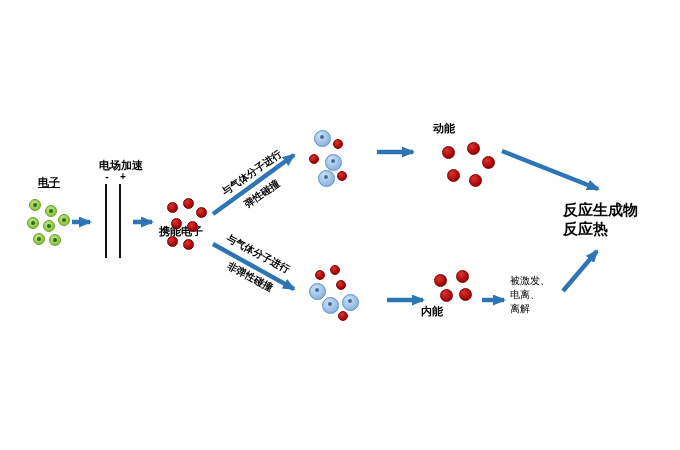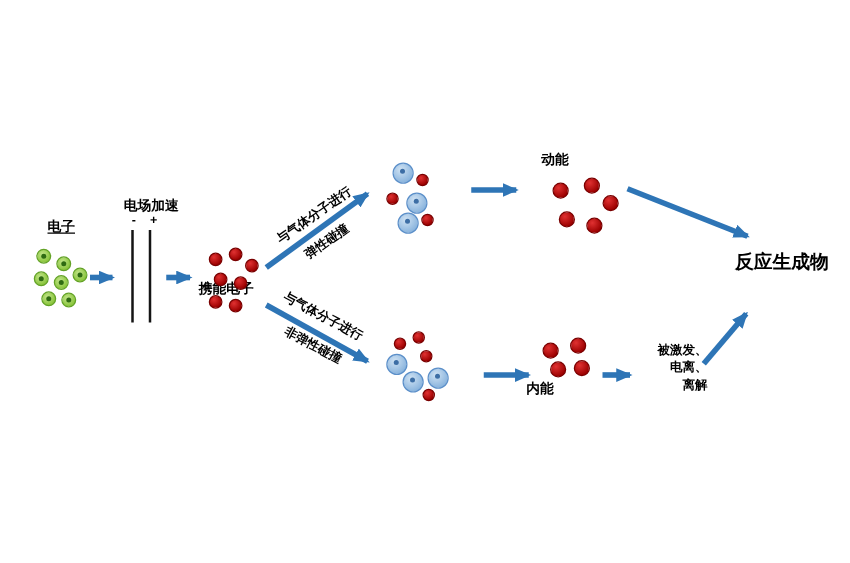--- a/index.html
+++ b/index.html
@@ -52,29 +52,29 @@
     background: #3d6ea5;
   }
   .plate { position: absolute; width: 2px; height: 74px; background: #141414; }
   .arrows { position: absolute; left: 0; top: 0; }
   .arrows line { stroke: #2e75b6; stroke-width: 4.5; }
   .product-block {
     position: absolute;
     font-weight: bold;
     font-size: 15px;
     color: #000;
-    text-align: right;
+    text-align: left;
     line-height: 1.25;
   }
   .excite-block {
     position: absolute;
-    font-weight: bold;
+    font-weight: normal;
     font-size: 10px;
     color: #000;
-    text-align: right;
+    text-align: left;
     line-height: 14px;
   }
   .collision-label { font-size: 10px; }
   .sign { font-size: 10px; }
 </style>
 </head>
 <body>
 
 <div class="canvas">
 
@@ -154,15 +154,16 @@
   <div class="label" style="left:412px;top:305px;width:40px;">内能</div>
 
   <div class="excite-block" style="left:510px;top:274px;width:56px;">
     <div>被激发、</div>
     <div>电离、</div>
     <div>离解</div>
   </div>
 
   <div class="product-block" style="left:563px;top:201px;width:100px;">
     <div>反应生成物</div>
+    <div>反应热</div>
   </div>
 
 </div>
 
 </body></html>

